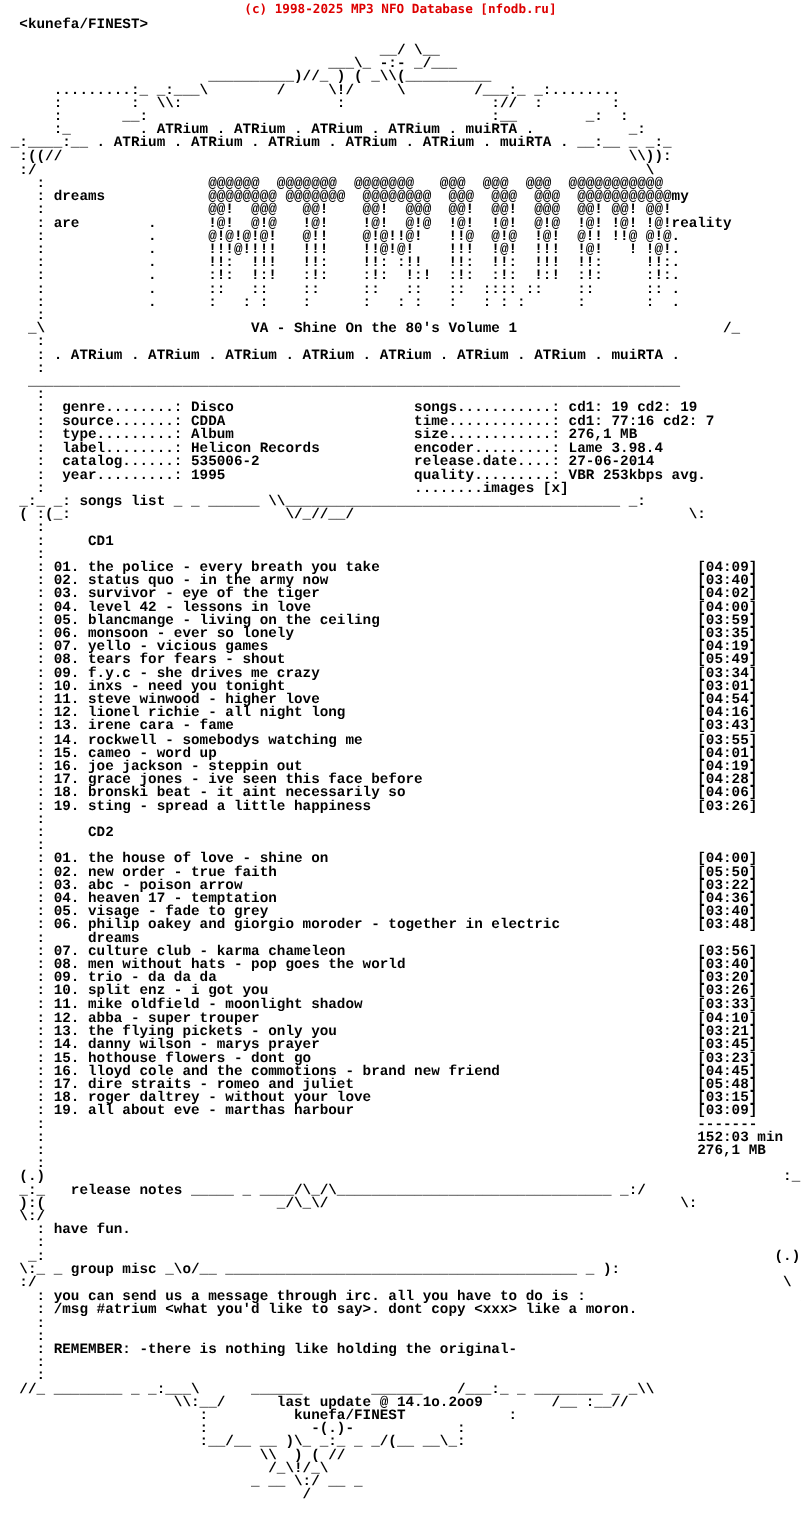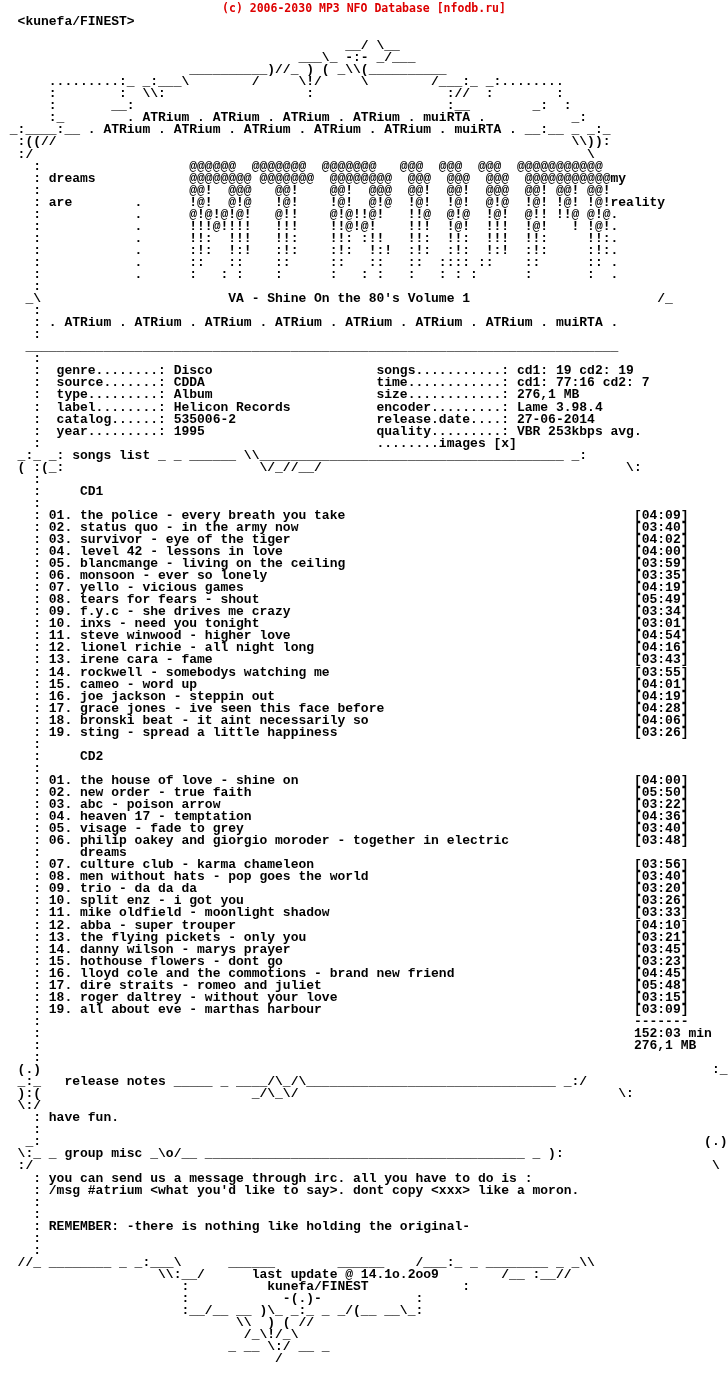--- a/index.html
+++ b/index.html
@@ -35,21 +35,21 @@
     line-height: 12.05px;
     white-space: pre;
     letter-spacing: 0.0px;
     font-weight: bold;
     -webkit-font-smoothing: none;
   }
 </style>
 </head>
 <body>
 
-<div id="nfo-header">(c) 2006-2030 MP3 NFO Database [nfodb.ru]</div>
+<div id="nfo-header">(c) 1998-2025 MP3 NFO Database [nfodb.ru]</div>
 
 <pre id="nfo-body">  &lt;kunefa/FINEST&gt;
 
                                             __/ \__
                                       ___\_ -:- _/___
                         __________)//_ ) ( _\\(__________
       .........:_ _:___\        /     \!/     \        /___:_ _:........
       :        :  \\:                  :                 ://  :        :
       :       __:                                        :__        _:  :
       :_        . ATRium . ATRium . ATRium . ATRium . muiRTA .           _:

